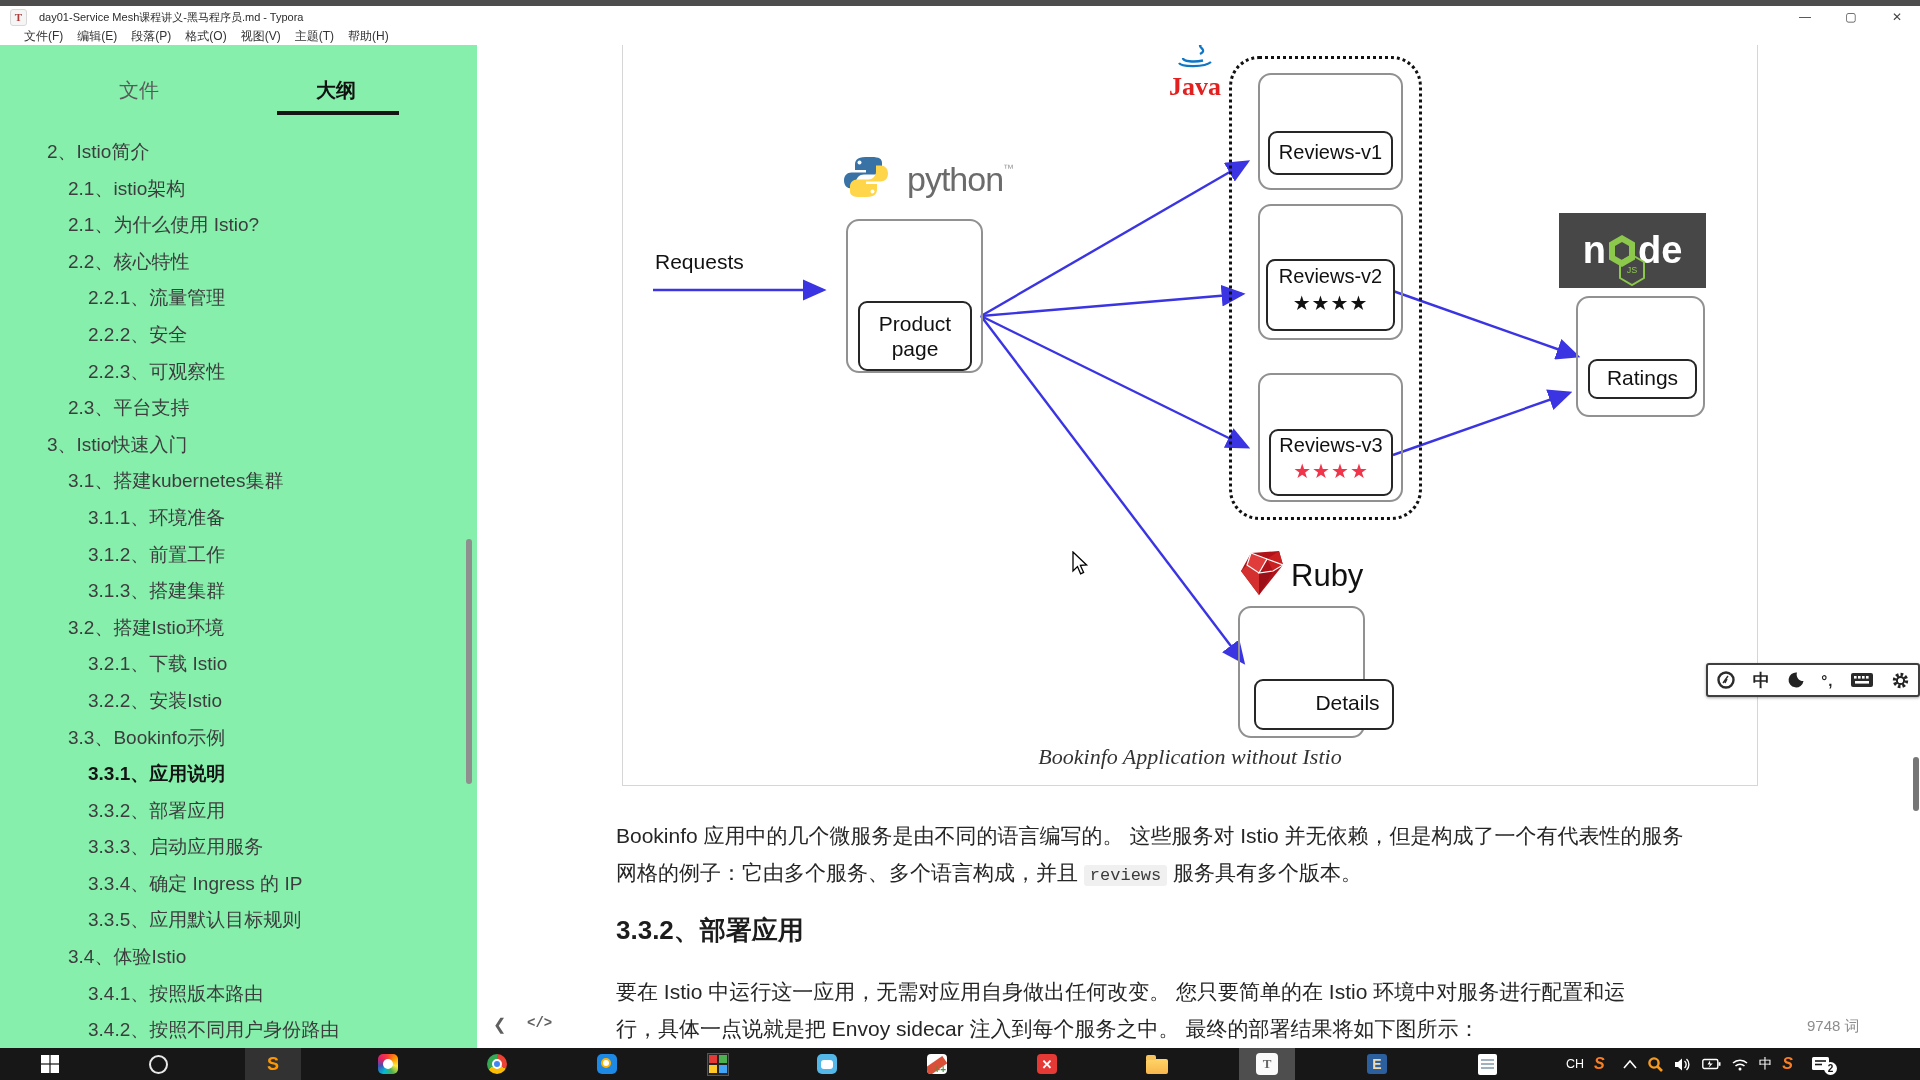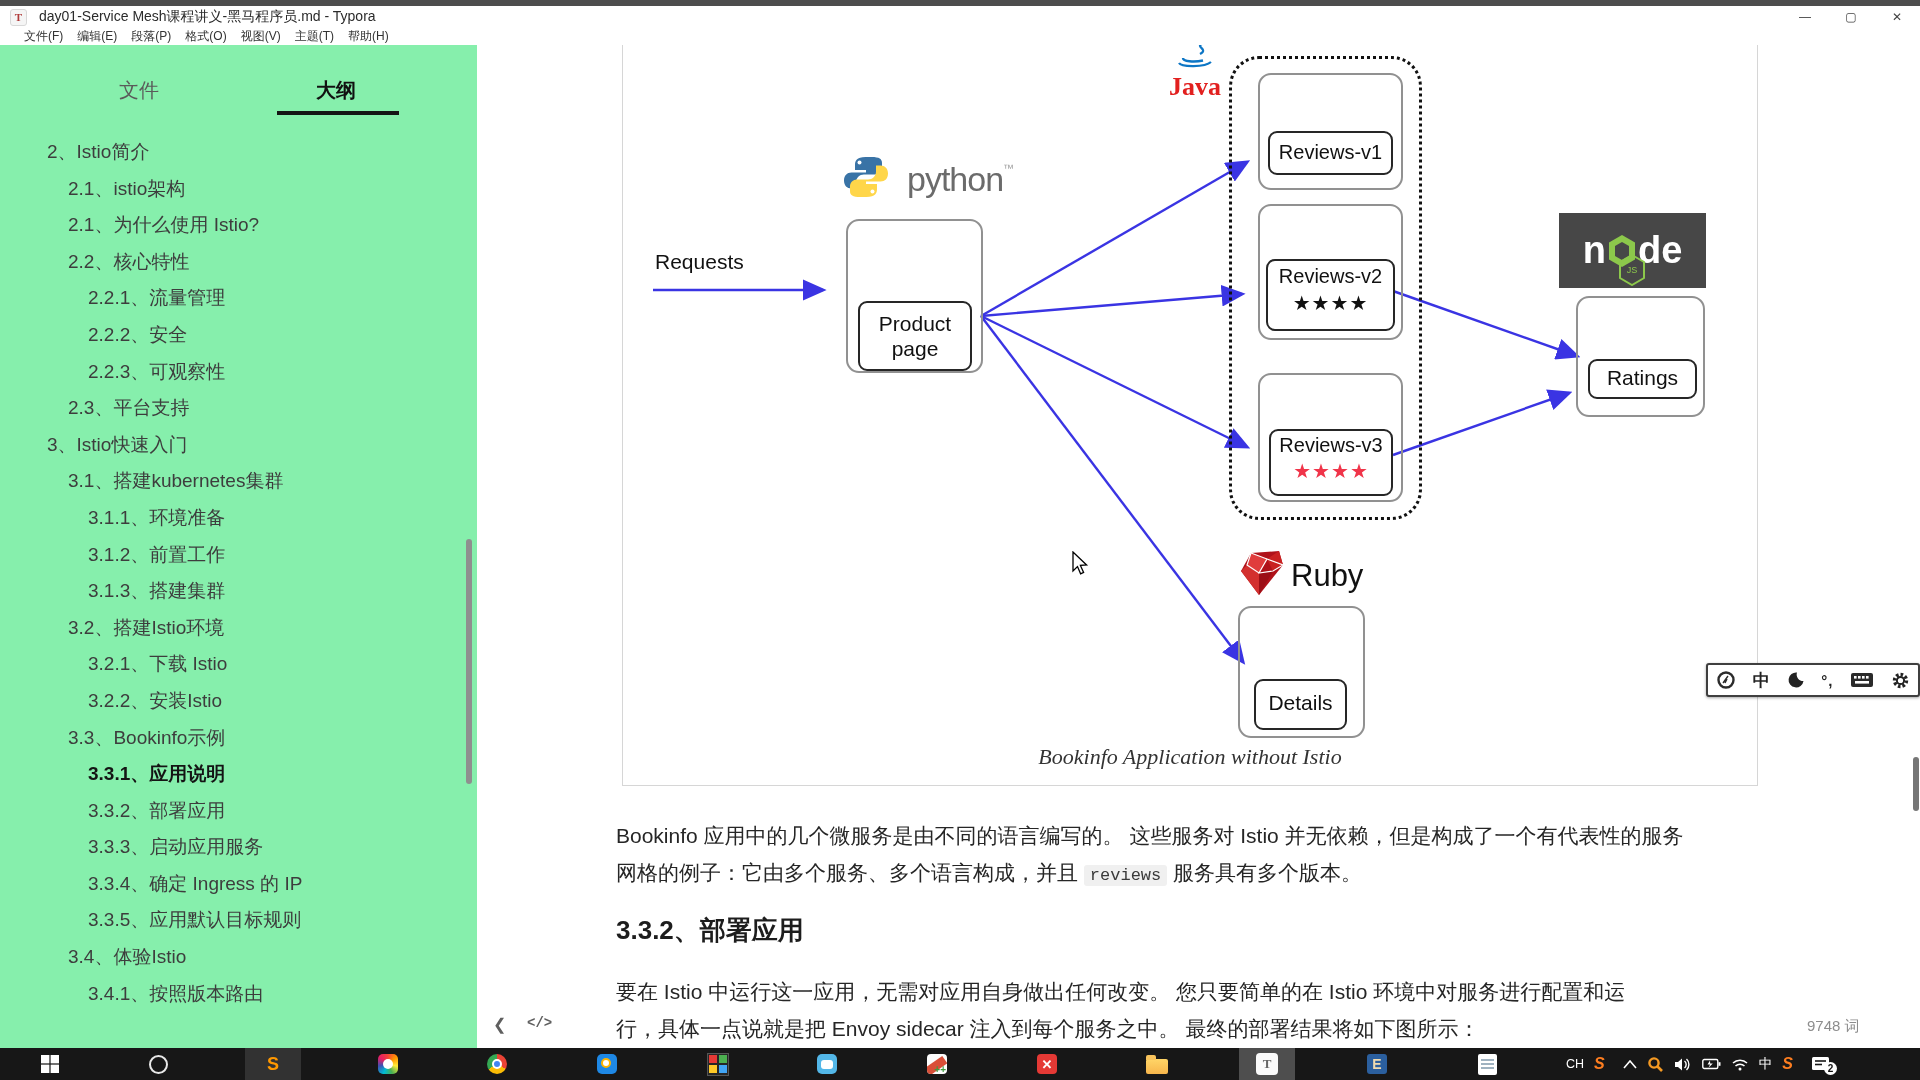--- a/index.html
+++ b/index.html
@@ -4,21 +4,21 @@
 <style>
   html,body{margin:0;padding:0;}
   body{width:1920px;height:1080px;position:relative;overflow:hidden;background:#fff;
        font-family:"Liberation Sans",sans-serif;-webkit-font-smoothing:antialiased;}
   .abs{position:absolute;}
   
   .top-strip{left:0;top:0;width:1920px;height:6px;background:#4d4d4d;}
   .titlebar{left:0;top:6px;width:1920px;height:22px;background:#fff;display:flex;align-items:center;}
   .app-icon{margin-left:10px;width:15px;height:15px;border:1px solid #d8d8d8;border-radius:3px;
             color:#b03a3a;background:#f5f5f5;font:bold 11px/15px "Liberation Serif",serif;text-align:center;}
-  .title-text{margin-left:12px;font-size:14px;color:#2b2b2b;}
+  .title-text{margin-left:12px;font-size:11px;color:#2b2b2b;}
   .win-controls{margin-left:auto;display:flex;height:22px;}
   .win-btn{width:46px;text-align:center;font-size:12px;color:#444;line-height:22px;cursor:default;}
   .menubar{left:0;top:28px;width:1920px;height:17px;background:#fff;border-bottom:1px solid #ececec;
            display:flex;align-items:center;font-size:12px;color:#333;}
   .menu-item{margin-left:14px;white-space:nowrap;}
   .menu-item:first-child{margin-left:24px;}
   
   .main{left:0;top:45px;width:1920px;height:1003px;display:flex;}
   .sidebar{width:477px;height:100%;background:#86efac;position:relative;flex:none;}
   .tab{position:absolute;top:32px;width:90px;text-align:center;font-size:20px;color:#5a5a5a;}
@@ -46,21 +46,21 @@
   .rv3-outer{left:635px;top:329px;width:141px;height:125px;}
   .rv1-inner{left:645px;top:87px;width:121px;height:40px;font-size:20px;line-height:38px;}
   .rv2-inner{left:643px;top:215px;width:125px;height:66px;font-size:20px;line-height:1.35;padding-top:2px;}
   .rv3-inner{left:646px;top:385px;width:120px;height:62px;font-size:20px;line-height:1.3;padding-top:1px;}
   .stars{letter-spacing:1px;font-size:20px;display:block;}
   .stars.black{color:#111;}
   .stars.red{color:#f03449;}
   .ratings-outer{left:953px;top:252px;width:125px;height:117px;}
   .ratings-inner{left:965px;top:315px;width:105px;height:36px;font-size:21px;line-height:34px;}
   .details-outer{left:615px;top:562px;width:123px;height:128px;}
-  .details-inner{left:631px;top:635px;width:89px;height:47px;font-size:21px;line-height:44px;}
+  .details-inner{left:631px;top:635px;width:89px;height:47px;font-size:21px;line-height:44px;padding-left:47px;}
   .python-wrap{left:220px;top:110px;display:flex;align-items:flex-start;}
   .python-text{font-size:34px;color:#6b6b6b;margin-left:18px;margin-top:6px;letter-spacing:-1px;}
   .tm{font-size:11px;color:#9a9a9a;margin-top:8px;}
   .java-wrap{left:542px;top:0px;width:60px;text-align:center;}
   .java-text{font:bold 26px "Liberation Serif",serif;color:#e2201f;margin-top:-2px;}
   .node-logo{left:936px;top:169px;width:147px;height:75px;background:#474747;display:flex;
              align-items:center;justify-content:center;color:#fff;font-weight:bold;font-size:38px;}
   .node-js-hex{position:absolute;left:58px;top:40px;width:30px;height:34px;display:flex;align-items:center;
                justify-content:center;color:#8cc84b;font-size:9px;font-weight:normal;}
   .ruby-wrap{left:616px;top:505px;display:flex;align-items:center;}
@@ -178,20 +178,21 @@
         <div class="ol-item lvl3">3.2.1、下载 Istio</div>
         <div class="ol-item lvl3">3.2.2、安装Istio</div>
         <div class="ol-item lvl2">3.3、Bookinfo示例</div>
         <div class="ol-item lvl3 bold">3.3.1、应用说明</div>
         <div class="ol-item lvl3">3.3.2、部署应用</div>
         <div class="ol-item lvl3">3.3.3、启动应用服务</div>
         <div class="ol-item lvl3">3.3.4、确定 Ingress 的 IP</div>
         <div class="ol-item lvl3">3.3.5、应用默认目标规则</div>
         <div class="ol-item lvl2">3.4、体验Istio</div>
         <div class="ol-item lvl3">3.4.1、按照版本路由</div>
+        <div class="ol-item lvl3">3.4.2、按照不同用户身份路由</div>
       </div>
     <div class="sb-scroll"></div>
   </div>
 
   <div class="editor">
 
     <div class="figure">
 
       <svg class="fig-el" style="left:0;top:0;" width="1134" height="741" viewBox="0 0 1134 741">
         <defs>

